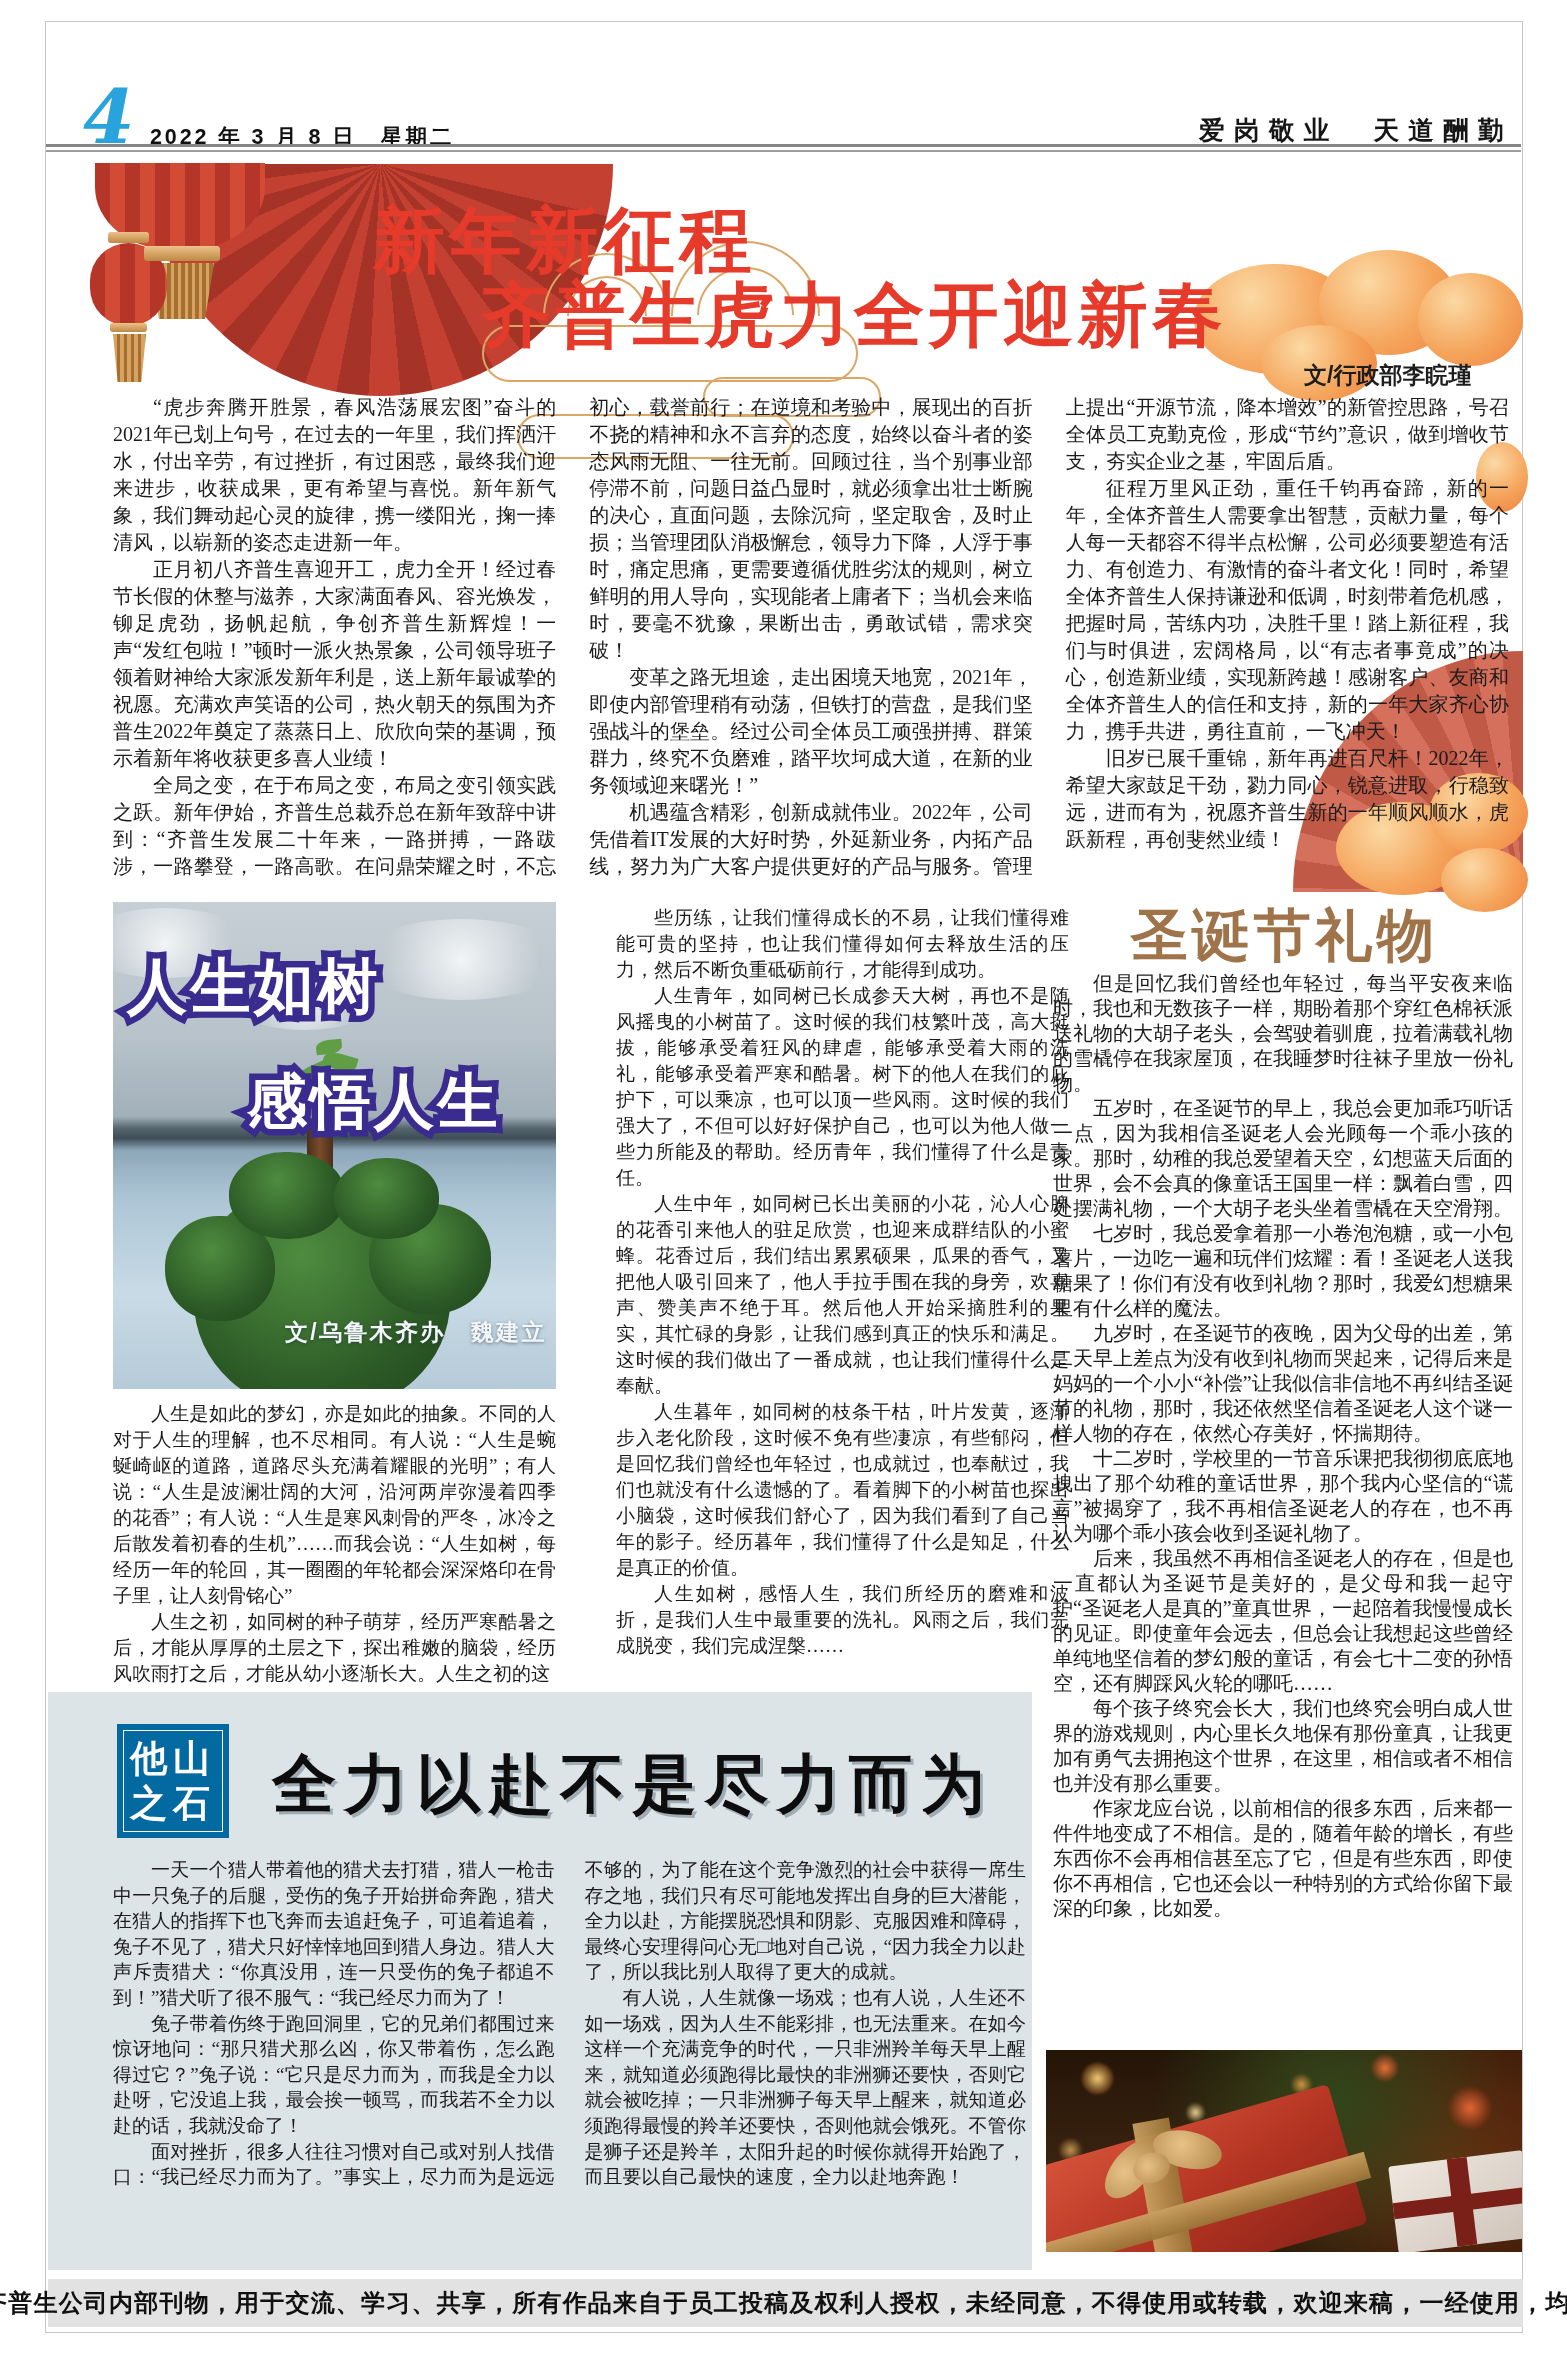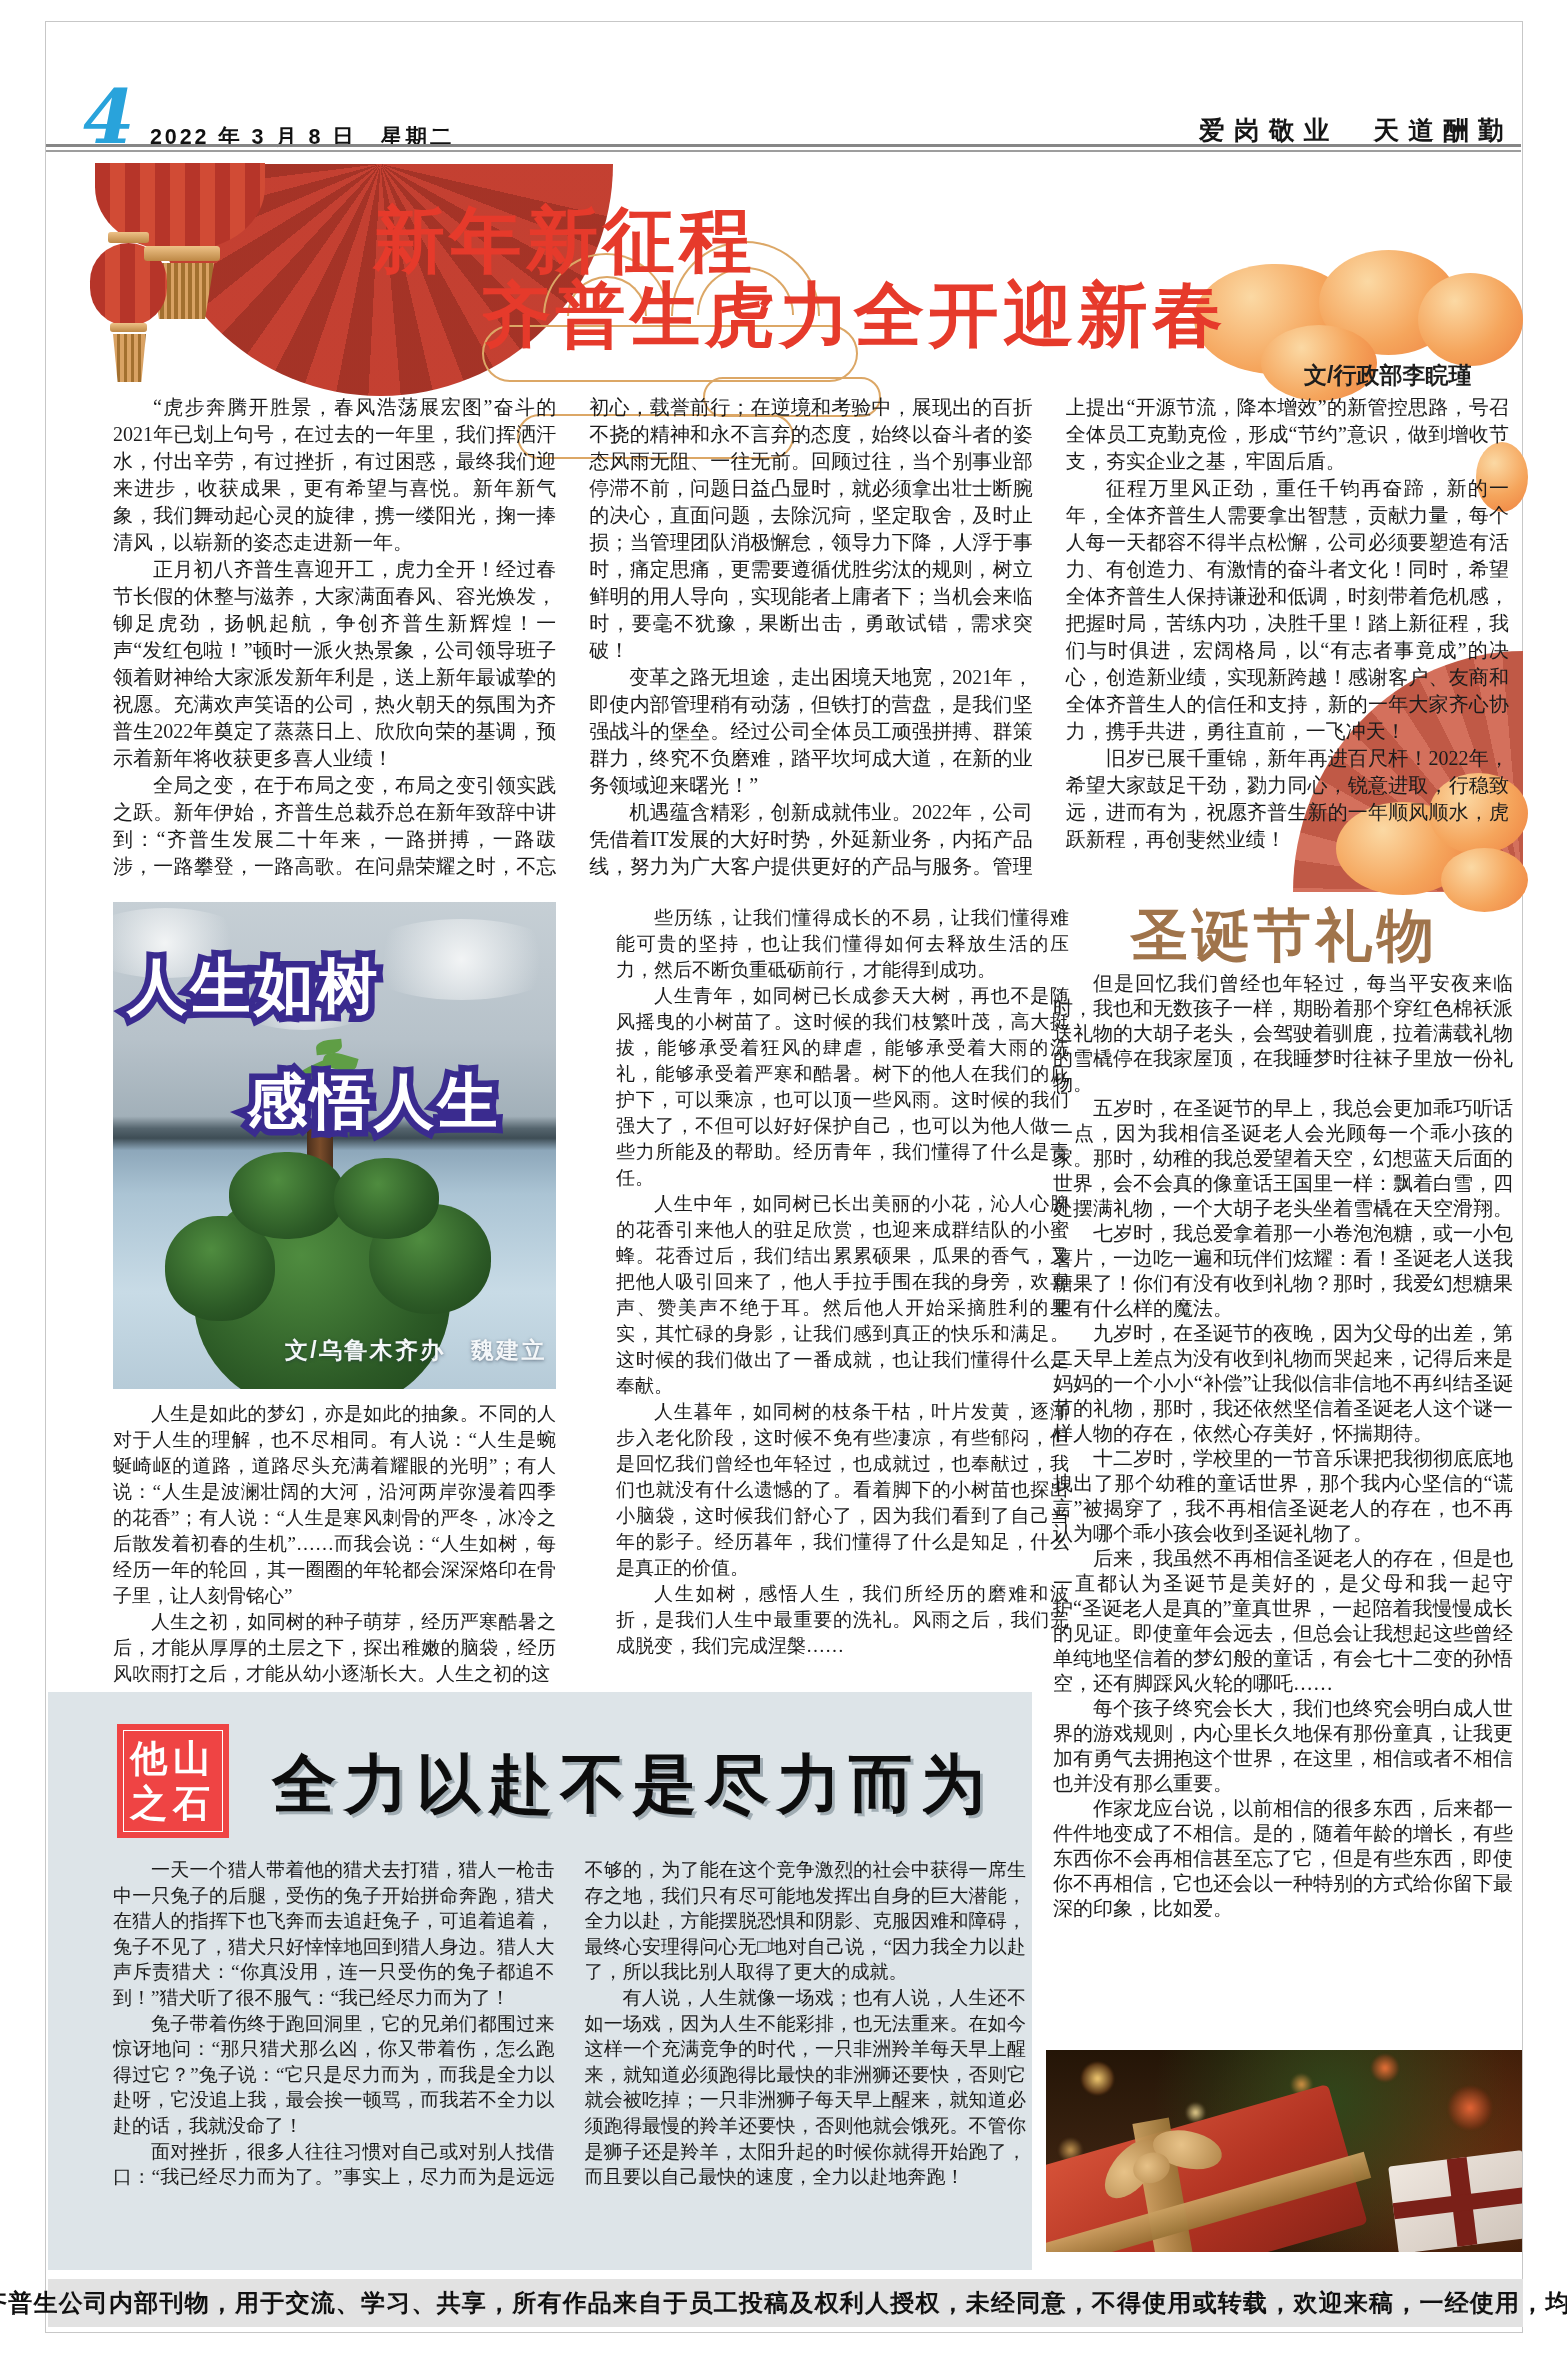--- a/index.html
+++ b/index.html
@@ -48,21 +48,21 @@
     background:linear-gradient(180deg,#c6cfd5 0%,#b7c2ca 28%,#a2b0b9 44%,#55656e 46.5%,#3e4d55 48.5%,#8da7ba 51%,#abc4d4 60%,#c8dbe6 80%,#b6cbd8 100%);}
   .skycloud{position:absolute;border-radius:50%;background:radial-gradient(circle,#f2f4f5,rgba(242,244,245,0) 70%);}
   .tree-ball{position:absolute;border-radius:48%;
     background:radial-gradient(circle at 42% 32%,#4f8c3f,#2c5a26 62%,#1d421a);}
   .trunk{position:absolute;background:linear-gradient(90deg,#4a2f1c,#7a4c2a,#4a2f1c);}
   .leaf{position:absolute;background:#5f9e45;border-radius:50% 0 50% 0;}
   .photo-title{position:absolute;font-family:"Liberation Sans","DejaVu Sans",sans-serif;
                font-weight:900;font-size:60px;letter-spacing:3.5px;white-space:nowrap;}
   .photo-title .outline{position:absolute;left:0;top:0;-webkit-text-stroke:12.8px #3a2b8f;color:#3a2b8f;}
   .photo-title .fill{position:relative;color:#ffffff;}
-  .photo-cap{position:absolute;right:9.3px;bottom:23px;color:#f4f7f9;
+  .photo-cap{position:absolute;right:9.3px;bottom:41px;color:#f4f7f9;
              font-family:"Liberation Sans","DejaVu Sans",sans-serif;font-size:23px;font-weight:600;
              letter-spacing:2.3px;text-shadow:0 1.2px 3.5px rgba(30,40,60,.55);}
   .life-col p{font-size:19px;line-height:26px;}
   .life-col1{left:113px;top:1401px;width:443px;height:284px;overflow:hidden;}
   .life-col2{left:572px;top:905px;width:453px;height:781px;overflow:hidden;margin-left:44px;}
   
   .xmas-title{left:1055px;top:898px;width:459px;text-align:center;
               font-family:"Liberation Sans","DejaVu Sans",sans-serif;font-weight:900;font-size:57px;
               color:#a0744b;letter-spacing:4.6px;}
   .xmas-body{left:1053px;top:971px;width:460px;height:1070px;overflow:hidden;}
@@ -79,21 +79,21 @@
   .ribbon-h{position:absolute;left:-5%;top:52%;width:110%;height:27px;
             background:linear-gradient(180deg,#caa061,#9a7437);opacity:.95;}
   .bowloop{position:absolute;width:70px;height:37px;border-radius:50%;
            background:radial-gradient(circle at 40% 40%,#e7c288,#b08448);}
   .whitebox{position:absolute;left:347px;top:108px;width:135px;height:88px;border-radius:3.5px;
             transform:rotate(-7deg);background:linear-gradient(150deg,#efe7df,#cfc4ba);}
   .wribbon-v{position:absolute;left:44%;top:0;width:20px;height:100%;background:#7a2018;}
   .wribbon-h{position:absolute;left:0;top:42%;width:100%;height:16.3px;background:#7a2018;}
   
   .stone-box{left:48px;top:1692px;width:984px;height:578px;background:#dde4e8;}
-  .badge{left:117px;top:1724px;width:112px;height:114px;background:#ef4444;z-index:3;}
+  .badge{left:117px;top:1724px;width:112px;height:114px;background:#0369a1;z-index:3;}
   .badge-inner{position:absolute;left:5.8px;top:5.8px;right:5.8px;bottom:5.8px;border:1.7px solid #ffffff;
                display:flex;flex-direction:column;align-items:center;justify-content:center;}
   .badge-line{color:#ffffff;font-size:37px;line-height:45px;letter-spacing:5.8px;font-weight:600;}
   .stone-title{left:272px;top:1741px;font-size:64px;font-weight:900;color:#0d0d0d;letter-spacing:8.1px;
                text-shadow:2.9px 2.9px 0 rgba(110,125,135,.55);white-space:nowrap;z-index:3;}
   .stone-body{left:113px;top:1857px;width:913px;height:404px;column-count:2;column-gap:30px;
               overflow:hidden;z-index:3;}
   .stone-body p{font-size:19px;line-height:25.6px;}
   
   .footer-bar{left:48px;top:2279px;width:1475px;height:48px;background:#e2e2e2;

